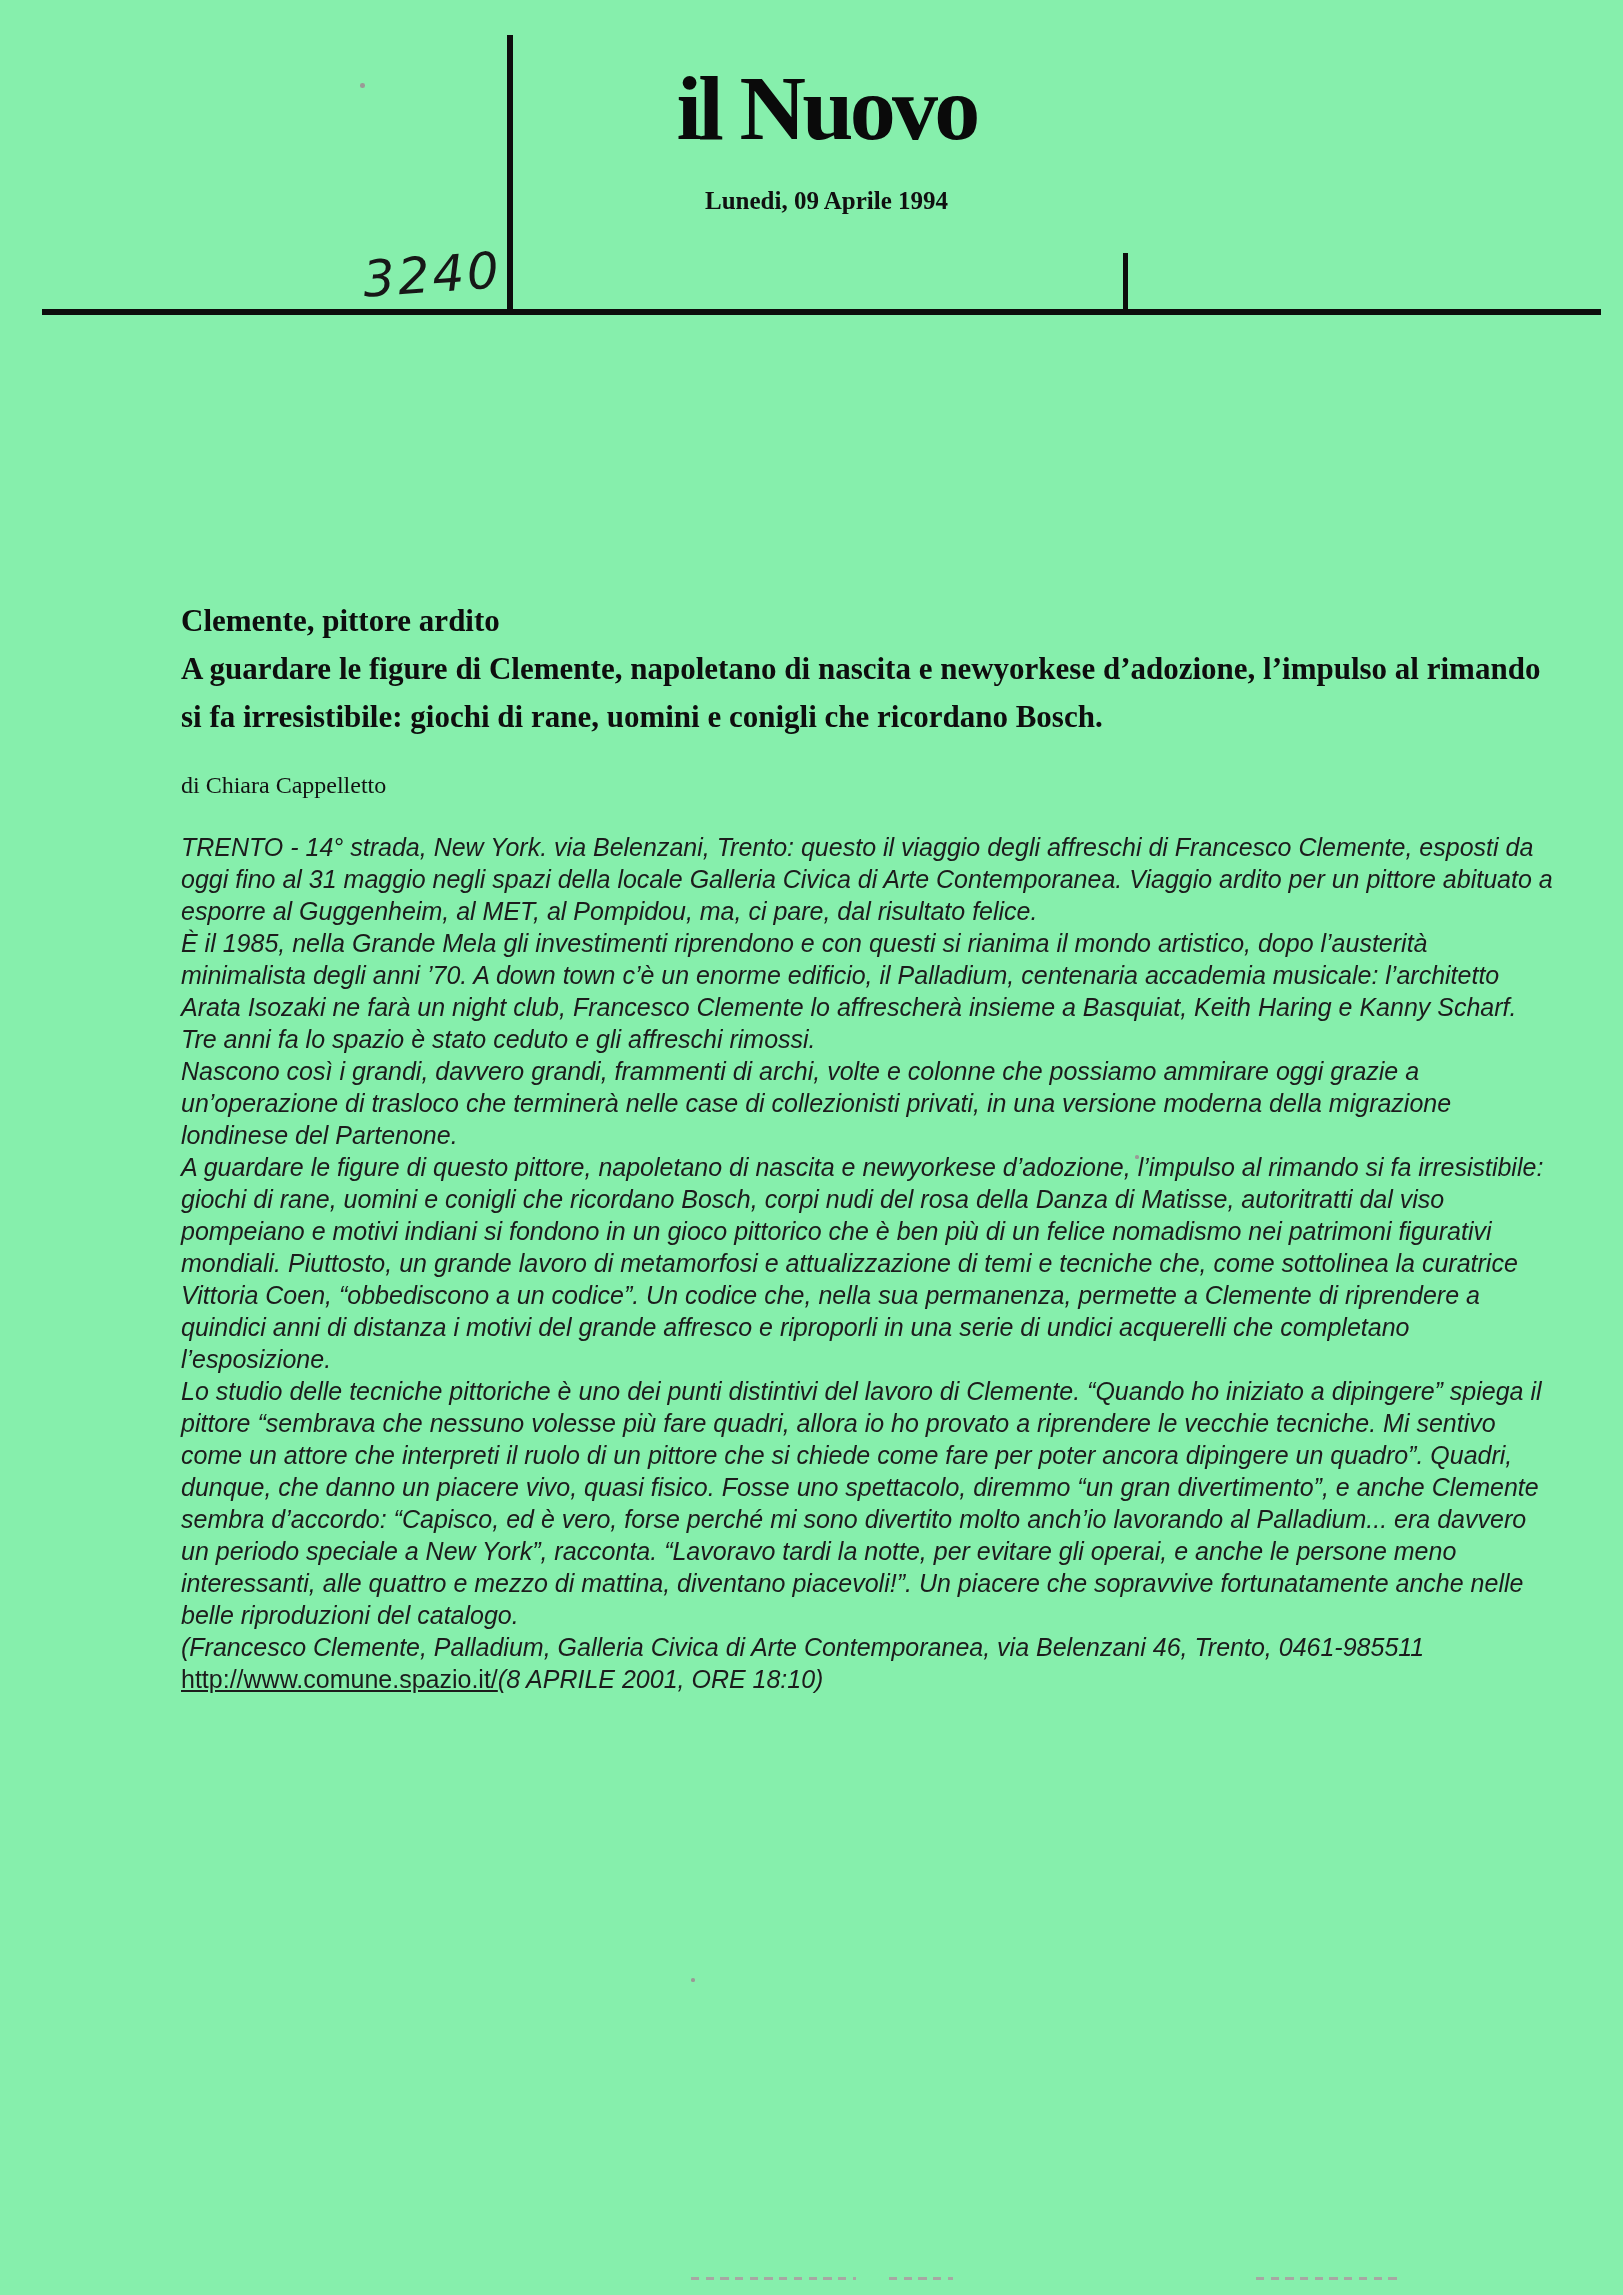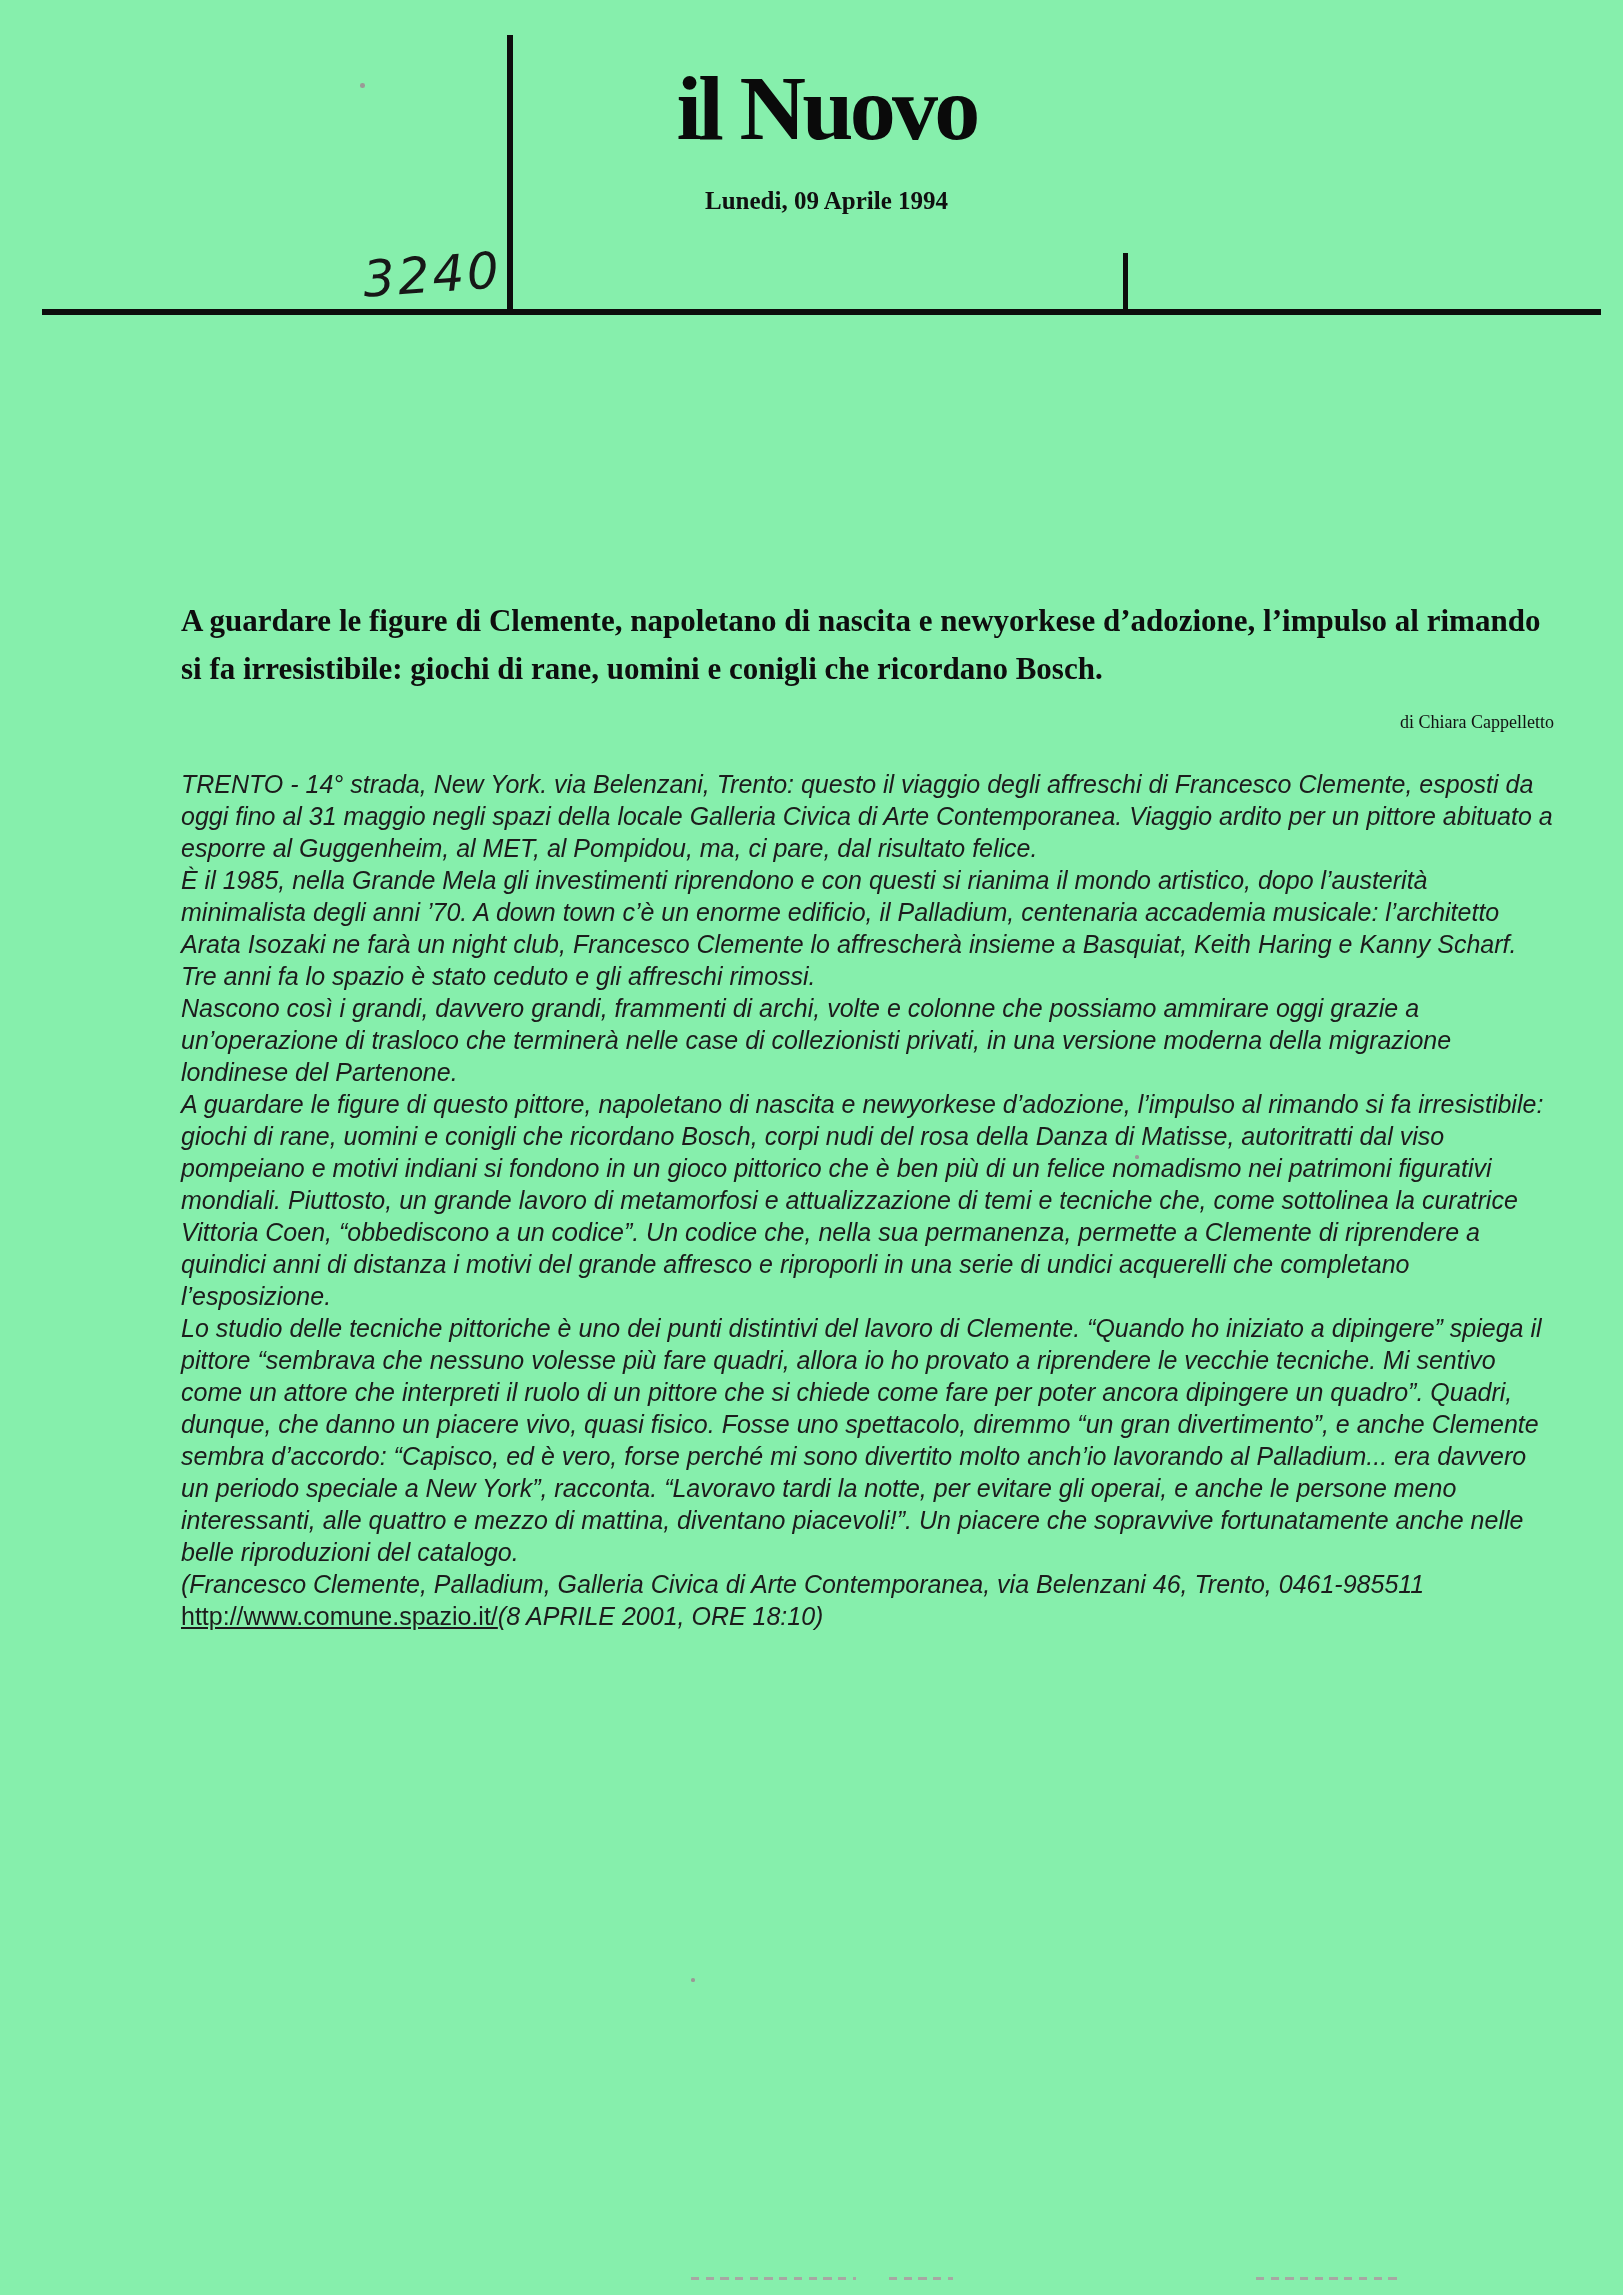--- a/index.html
+++ b/index.html
@@ -64,24 +64,23 @@
     position:absolute; left:181px; top:597px; width:1373px;
   }
   .kicker, .subhead {
     font-family:"Liberation Serif", serif;
     font-weight:700;
     font-size:31px;
     line-height:48px;
     color:#0e0e0e;
   }
   .byline {
-    margin-top:14px;
-    text-align:right;
+    margin-top:29px;
     font-family:"Liberation Serif", serif;
-    font-size:18px;
+    font-size:24px;
     line-height:31px;
     color:#121212;
   }
   .body-text { margin-top:30px;font-style:italic; }
   .body-text p {
     font-size:25px;
     line-height:32px;
     color:#1c1c1c;
     text-align:left;
   }
@@ -129,20 +128,21 @@
   <div class="rule-horiz"></div>
 
   <div class="logo">il Nuovo</div>
 
   <div class="masthead-date">Lunedi, 09 Aprile 1994</div>
 
   <div class="handwritten">3240</div>
 
   <div class="article">
 
+    <div class="kicker">Clemente, pittore ardito</div>
 
     <div class="subhead">A guardare le figure di Clemente, napoletano di nascita e newyorkese d’adozione, l’impulso al rimando si fa irresistibile: giochi di rane, uomini e conigli che ricordano Bosch.</div>
 
     <div class="byline">di Chiara Cappelletto</div>
 
     <div class="body-text">
       <p>TRENTO - 14° strada, New York. via Belenzani, Trento: questo il viaggio degli affreschi di Francesco Clemente, esposti da oggi fino al 31 maggio negli spazi della locale Galleria Civica di Arte Contemporanea. Viaggio ardito per un pittore abituato a esporre al Guggenheim, al MET, al Pompidou, ma, ci pare, dal risultato felice.</p>
       <p>È il 1985, nella Grande Mela gli investimenti riprendono e con questi si rianima il mondo artistico, dopo l’austerità minimalista degli anni ’70. A down town c’è un enorme edificio, il Palladium, centenaria accademia musicale: l’architetto Arata Isozaki ne farà un night club, Francesco Clemente lo affrescherà insieme a Basquiat, Keith Haring e Kanny Scharf. Tre anni fa lo spazio è stato ceduto e gli affreschi rimossi.</p>
       <p>Nascono così i grandi, davvero grandi, frammenti di archi, volte e colonne che possiamo ammirare oggi grazie a un’operazione di trasloco che terminerà nelle case di collezionisti privati, in una versione moderna della migrazione londinese del Partenone.</p>
       <p>A guardare le figure di questo pittore, napoletano di nascita e newyorkese d’adozione, l’impulso al rimando si fa irresistibile: giochi di rane, uomini e conigli che ricordano Bosch, corpi nudi del rosa della Danza di Matisse, autoritratti dal viso pompeiano e motivi indiani si fondono in un gioco pittorico che è ben più di un felice nomadismo nei patrimoni figurativi mondiali. Piuttosto, un grande lavoro di metamorfosi e attualizzazione di temi e tecniche che, come sottolinea la curatrice Vittoria Coen, “obbediscono a un codice”. Un codice che, nella sua permanenza, permette a Clemente di riprendere a quindici anni di distanza i motivi del grande affresco e riproporli in una serie di undici acquerelli che completano l’esposizione.</p>

